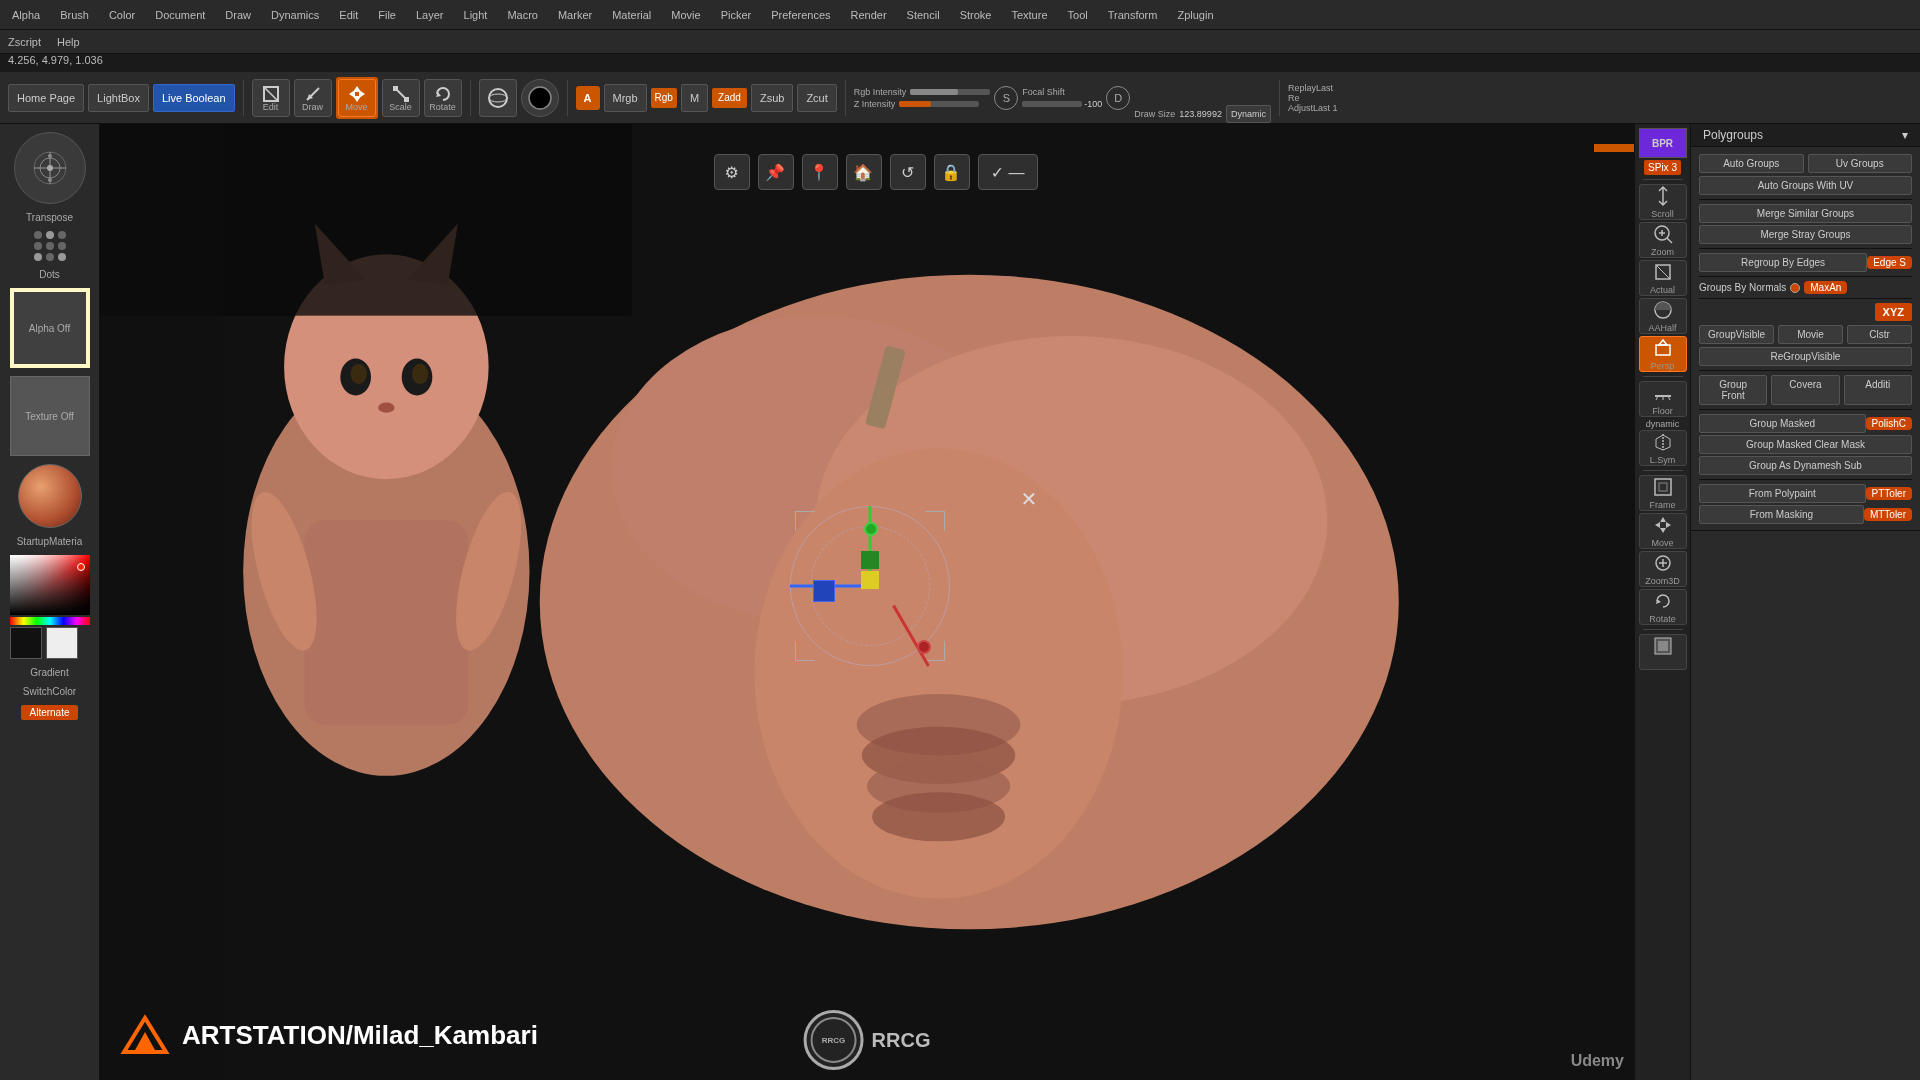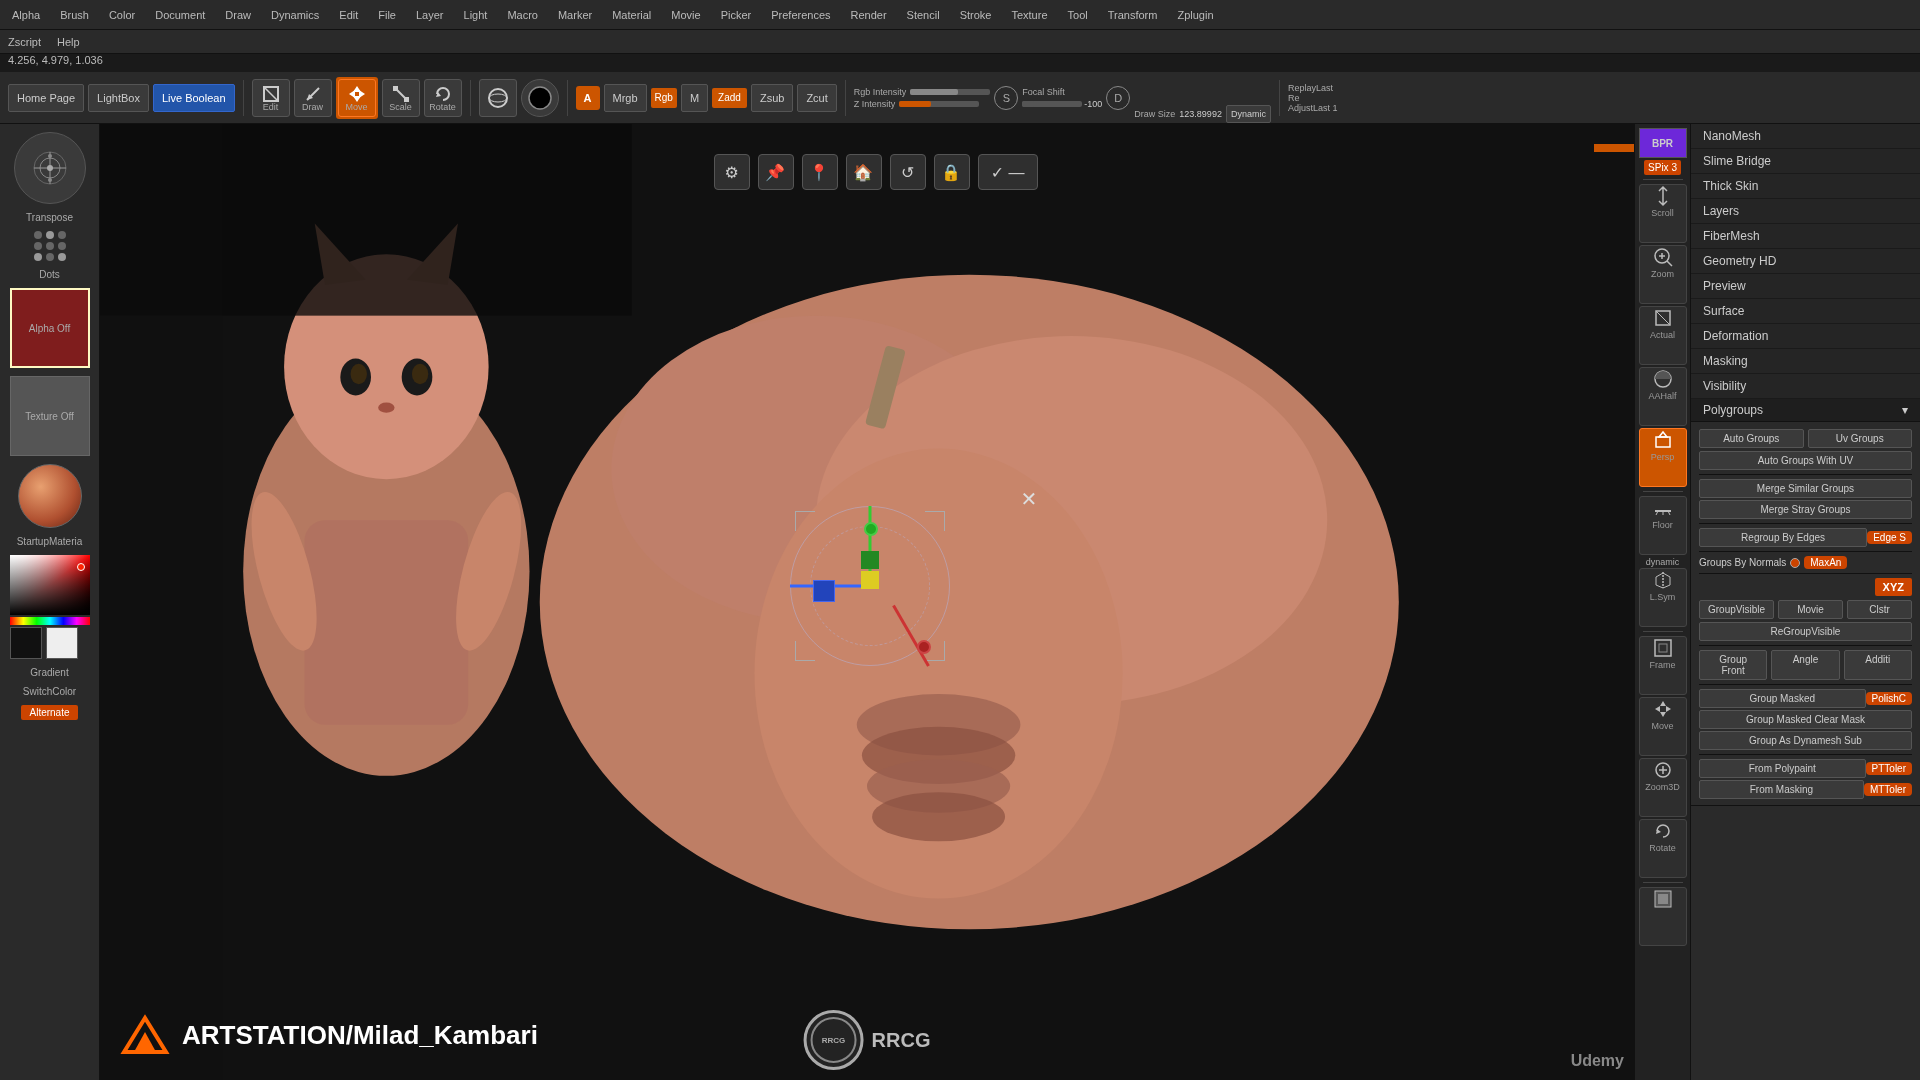--- a/index.html
+++ b/index.html
@@ -176,22 +176,22 @@
     }
     .dot {
       width: 8px;
       height: 8px;
       border-radius: 50%;
       background: #666;
     }
     .alpha-box {
       width: 80px;
       height: 80px;
-      background: #7f1d1d;
-      border: 2px solid #fef9c3;
+      background: #404040;
+      border: 4px solid #fef9c3;
       display: flex;
       align-items: center;
       justify-content: center;
       cursor: pointer;
       text-align: right;
     }
     .texture-box {
       width: 80px;
       height: 80px;
       background: #555;
@@ -362,28 +362,28 @@
       z-index: 50;
       display: flex;
       flex-direction: column;
       align-items: center;
       padding: 4px 2px;
       gap: 2px;
       overflow: hidden;
     }
     .ri-btn {
       width: 48px;
-      height: 59px;
+      height: 36px;
       background: #2e2e2e;
       border: 1px solid #444;
       border-radius: 3px;
       display: flex;
       flex-direction: column;
       align-items: center;
-      justify-content: flex-start;
+      justify-content: space-between;
       cursor: pointer;
       font-size: 18px;
       color: #bbb;
       gap: 1px;
     }
     .ri-btn small {
       font-size: 9px;
       color: #999;
     }
     .ri-btn.active {
@@ -1066,33 +1066,20 @@
   <div class="ri-btn">
     <svg width="22" height="22" viewBox="0 0 22 22">
         <rect x="3" y="3" width="16" height="16" fill="#555" stroke="#bbb" stroke-width="1"></rect>
         <rect x="6" y="6" width="10" height="10" fill="#888"></rect>
       </svg>
   </div>
 </div>
 
 <div id="right-panel">
 
-  <div>
-    <div class="nav-item-main">NanoMesh</div>
-    <div class="nav-item-main">Slime Bridge</div>
-    <div class="nav-item-main">Thick Skin</div>
-    <div class="nav-item-main">Layers</div>
-    <div class="nav-item-main">FiberMesh</div>
-    <div class="nav-item-main">Geometry HD</div>
-    <div class="nav-item-main">Preview</div>
-    <div class="nav-item-main">Surface</div>
-    <div class="nav-item-main">Deformation</div>
-    <div class="nav-item-main">Masking</div>
-    <div class="nav-item-main">Visibility</div>
-  </div>
 
   <div class="right-section-header">
     <span>Polygroups</span>
     <span>▾</span>
   </div>
   <div class="right-section-content">
 
     <div class="right-btn-row">
       <div class="right-btn">Auto Groups</div>
       <div class="right-btn">Uv Groups</div>
@@ -1129,21 +1116,21 @@
       <div class="right-btn">GroupVisible</div>
       <div class="right-btn">Movie</div>
       <div class="right-btn">Clstr</div>
     </div>
     <div class="right-btn-full">ReGroupVisible</div>
 
     <div class="separator-line"></div>
 
     <div class="right-btn-row">
       <div class="right-btn">Group Front</div>
-      <div class="right-btn">Angle</div>
+      <div class="right-btn">Covera</div>
       <div class="right-btn">Additi</div>
     </div>
 
     <div class="separator-line"></div>
 
     <div class="right-row-with-val">
       <div class="right-btn" style="flex:2;">Group Masked</div>
       <div class="right-slider-val">PolishC</div>
     </div>
     <div class="right-btn-full">Group Masked Clear Mask</div>

